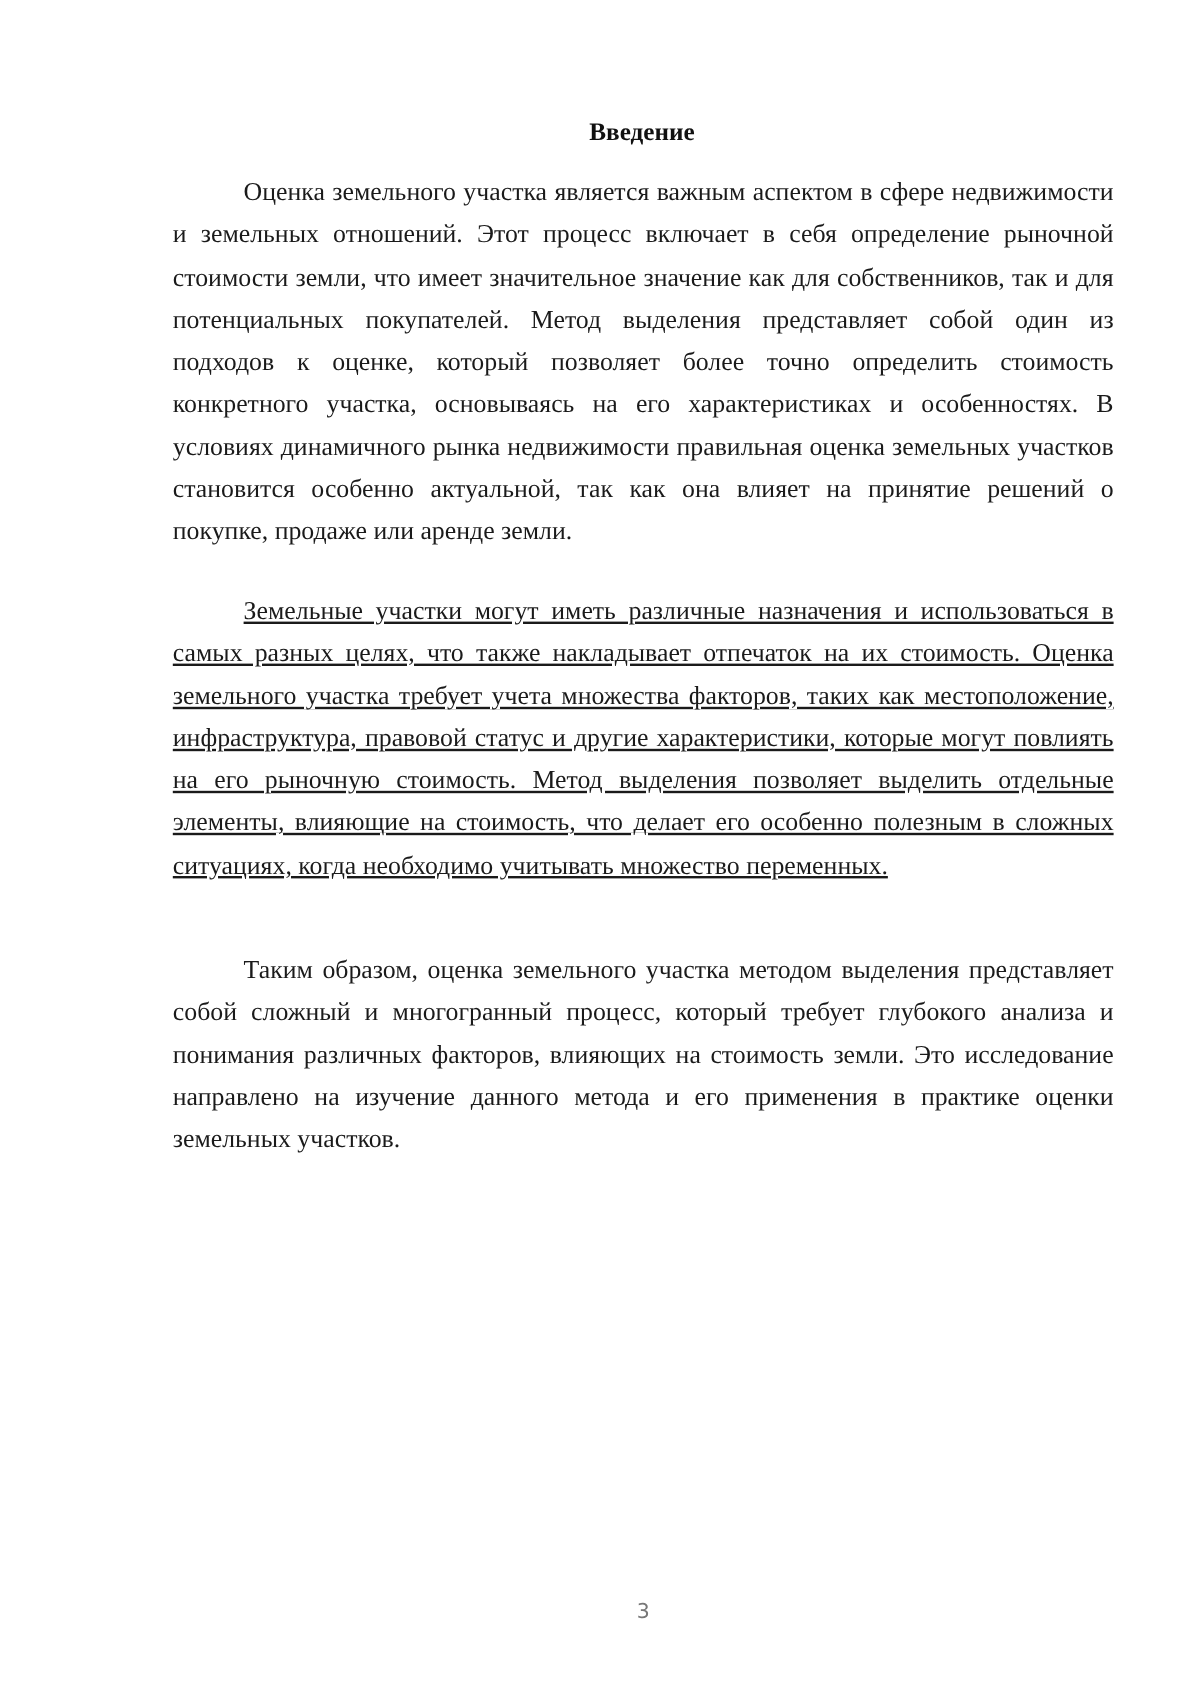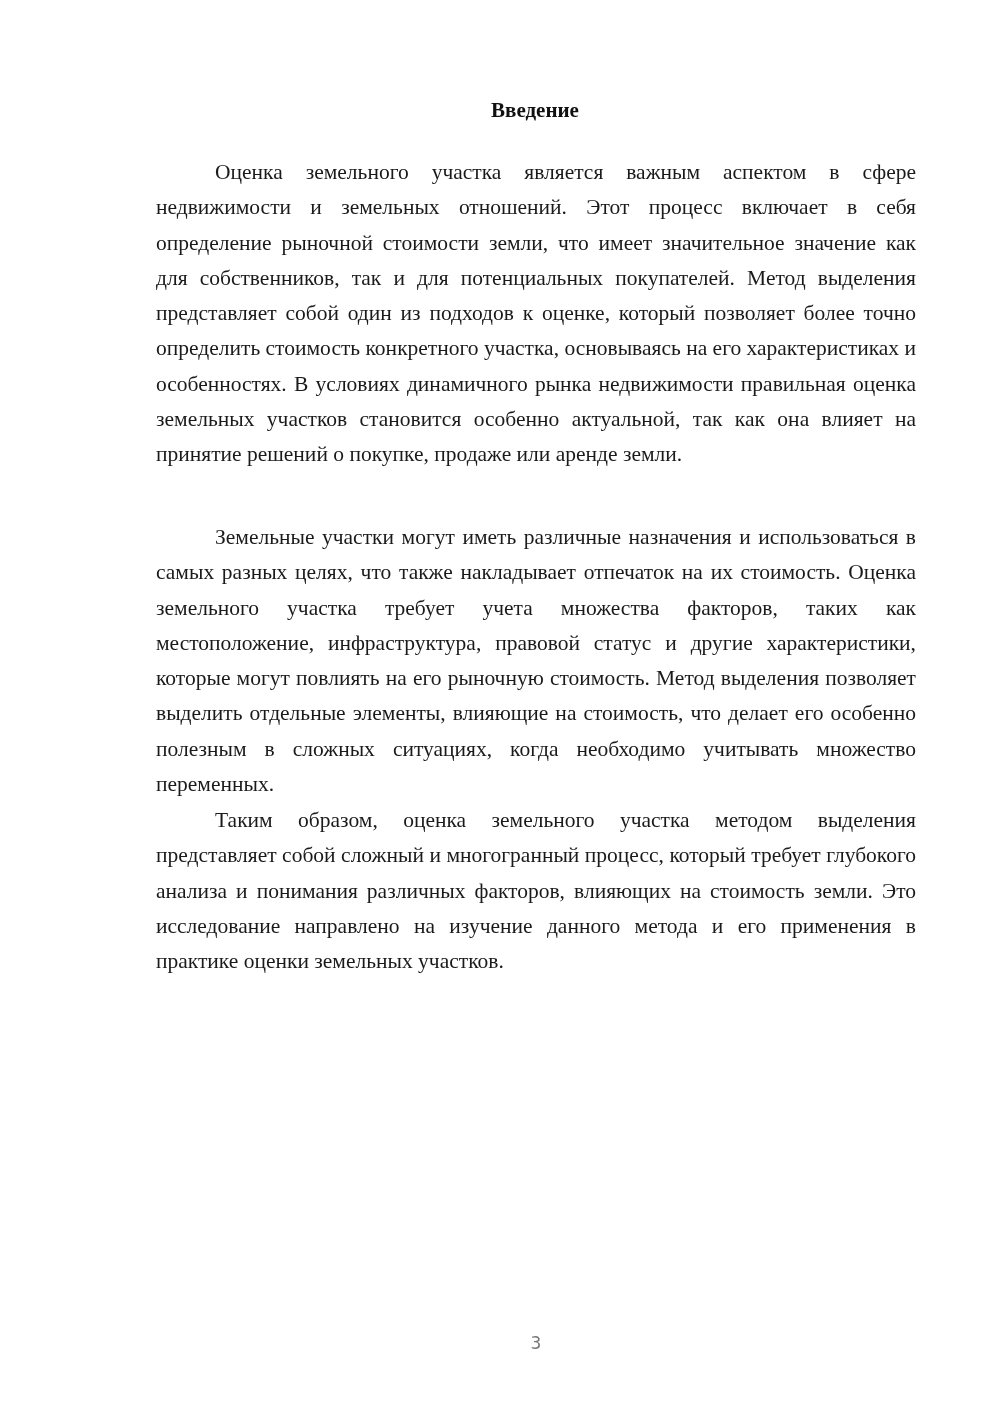--- a/index.html
+++ b/index.html
@@ -19,25 +19,25 @@
     }
     .body-text {
       position: absolute; left: 144px; width: 784px;
       font-family: "Liberation Serif", serif;
       font-size: 21.5px;
       line-height: 35.3px;
       color: #1a1a1a;
       text-align: justify;
     }
     .body-text p {
-      margin: 12px;
+      margin: 0;
       text-indent: 59px;
     }
     #p1 { top: 143px; }
-    #p2 { top: 508px; }
+    #p2 { top: 492px; text-decoration: underline; }
     #p3 { top: 791px; }
     .page-number {
       position: absolute; top: 1333px; left: 0; width: 1000px;
       text-align: center; padding-left: 72px; box-sizing: border-box;
       font-family: "DejaVu Sans", sans-serif;
       font-size: 17px;
       color: #777;
     }
   </style>
 </head>

